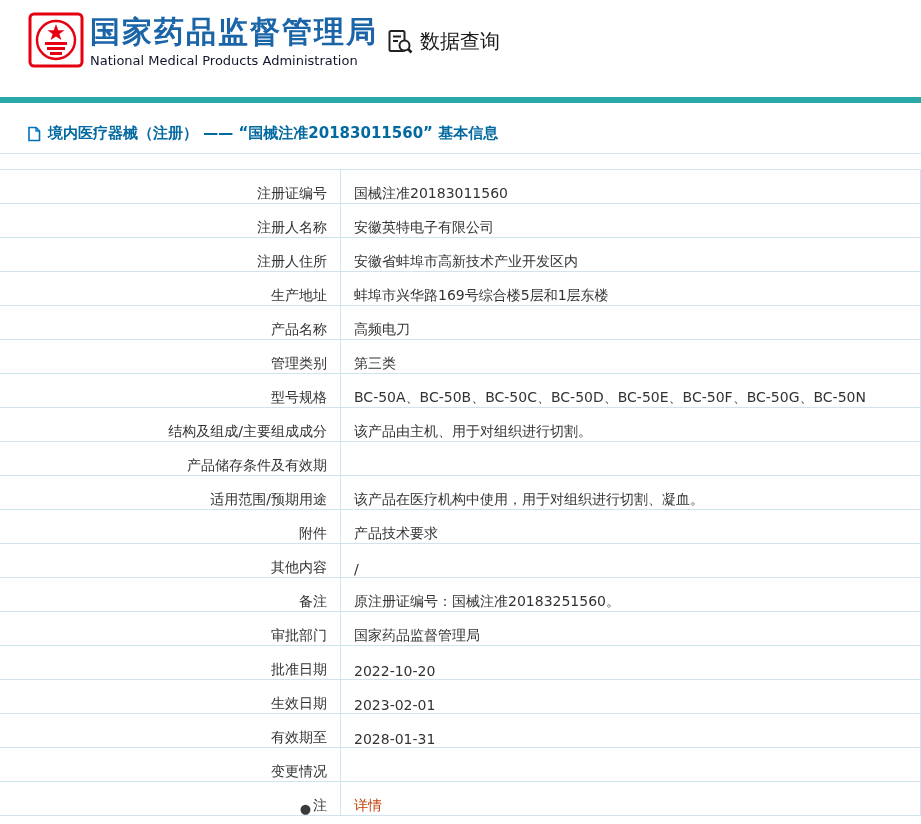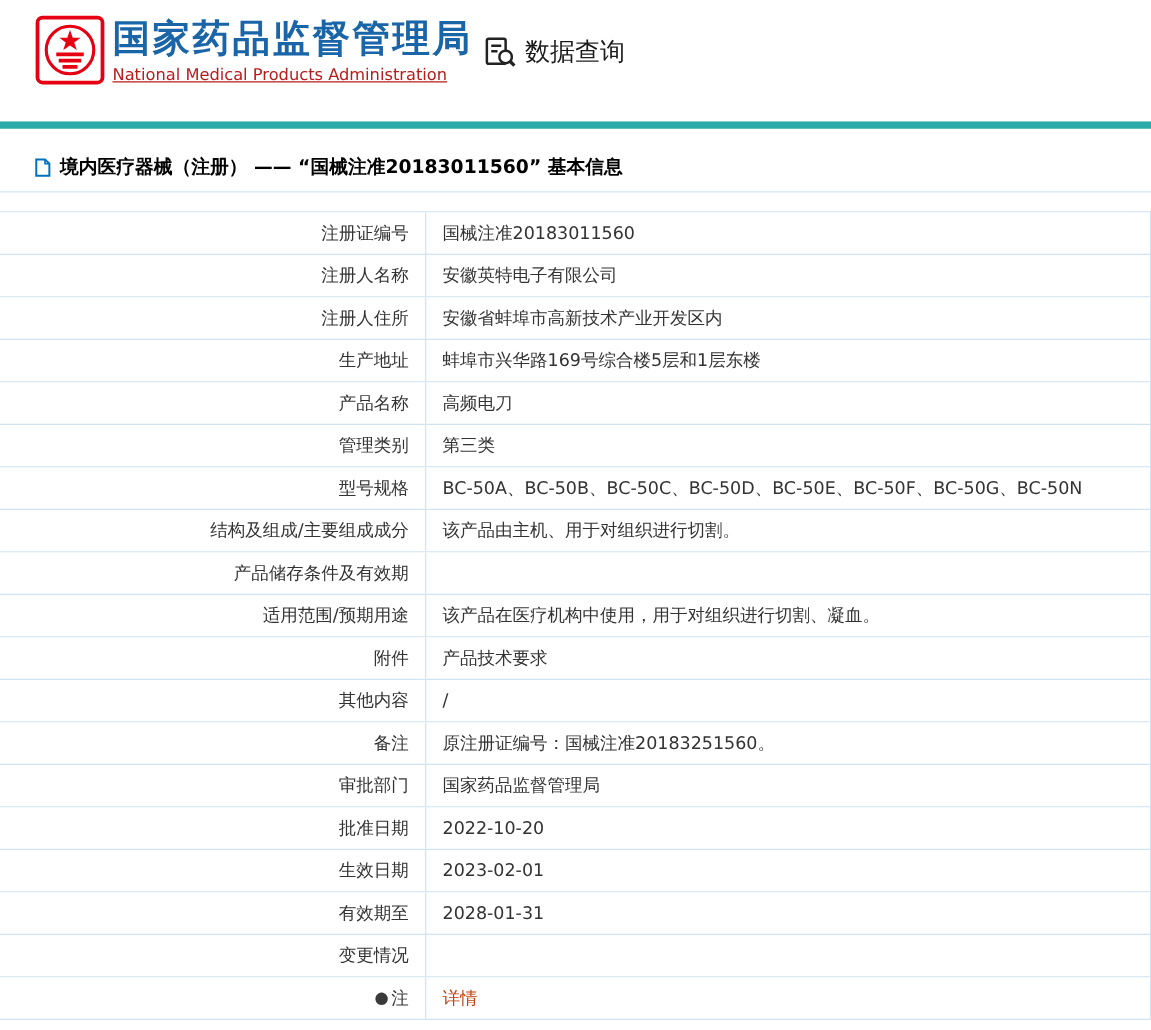--- a/index.html
+++ b/index.html
@@ -18,52 +18,52 @@
   .logo {
     position: absolute; left: 28px; top: 12px;
     width: 56px; height: 56px; display: block; cursor: pointer;
   }
   .org-block { position: absolute; left: 90px; top: 15px; }
   .org-zh {
     font-size: 30px; font-weight: bold; color: #1a64a8;
     letter-spacing: 2px; line-height: 1.15; white-space: nowrap;
   }
   .org-en {
-    font-size: 13px; color: #b91c1c; margin-top: 3px; white-space: nowrap; text-decoration: underline;
+    font-size: 13px; color: #0f172a; margin-top: 3px; white-space: nowrap;
   }
   .data-query {
     position: absolute; left: 386px; top: 28px;
     display: flex; align-items: flex-start; gap: 6px;
     font-size: 20px; font-weight: normal; color: #1a1a1a; cursor: pointer;
   }
   .teal-bar { height: 6px; background: #2ba8a8; width: 100%; }
 
   
   .title-row {
     display: flex; align-items: center; gap: 7px;
     padding: 21px 0 10px 27px;
     border-bottom: 1px solid #cfe3f1;
   }
   .title-text {
-    color: #000000; font-size: 15px; font-weight: bold; white-space: nowrap;
+    color: #0369a1; font-size: 15px; font-weight: bold; white-space: nowrap;
   }
 
   
   .info-table {
     margin-top: 15px;
     border-top: 1px solid #cfe3f1;
     border-right: 1px solid #cfe3f1;
     width: 921px;
   }
   .row {
     display: flex; height: 34px;
     border-bottom: 1px solid #cfe3f1;
     background: #fff;
   }
-  .cell { display: flex; align-items: center; font-size: 14px; }
+  .cell { display: flex; align-items: flex-end; font-size: 14px; }
   .cell.label {
     width: 341px; flex: 0 0 341px;
     justify-content: flex-end;
     padding-right: 13px;
     border-right: 1px solid #cfe3f1;
     color: #333333;
     white-space: nowrap;
   }
   .cell.value {
     flex: 1 1 auto;

